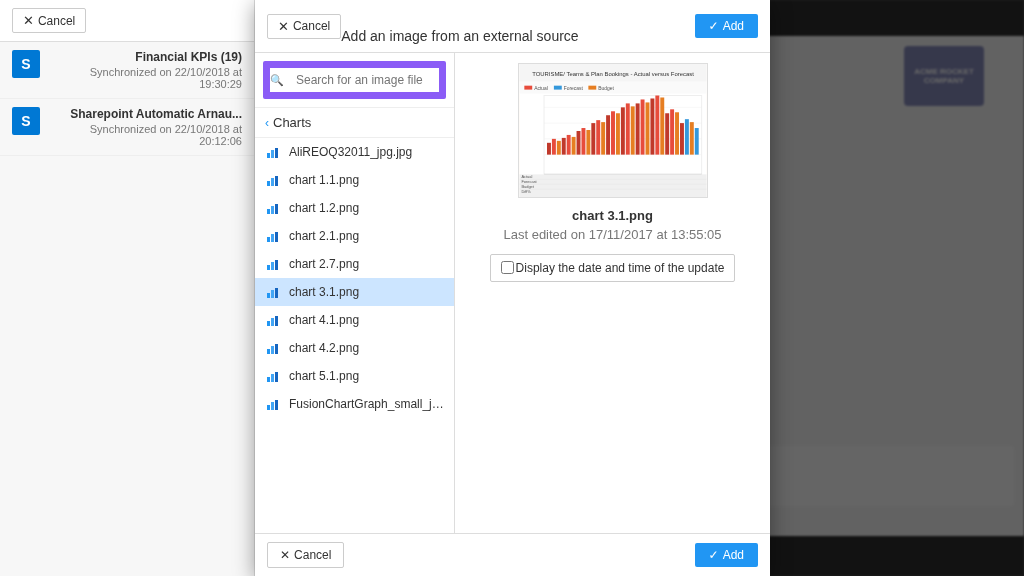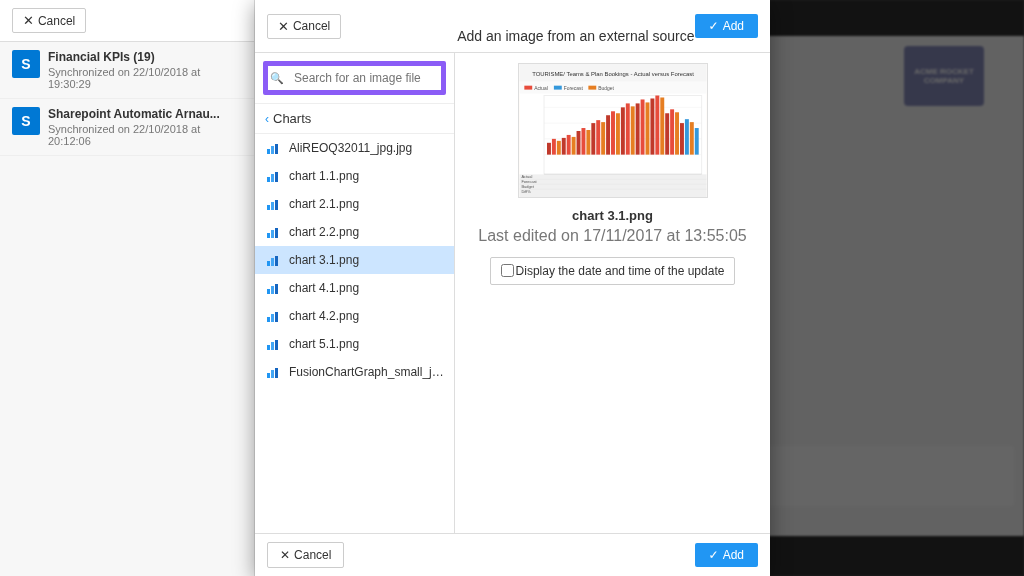--- a/index.html
+++ b/index.html
@@ -49,21 +49,21 @@
 
     
     .modal-header {
       display: flex; align-items: center; justify-content: space-between;
       padding: 8px 12px;
       border-bottom: 1px solid #ddd;
       background: white;
     }
     .modal-title {
       font-size: 14px; color: #333; font-weight: 400;
-      flex: 1; text-align: right; margin-top: 20px;
+      flex: 1; text-align: left; margin-top: 20px;
     }
     .btn-cancel-header {
       display: flex; align-items: center; gap: 4px;
       background: white; border: 1px solid #ccc; padding: 4px 10px;
       cursor: pointer; font-size: 12px; color: #333;
       border-radius: 2px;
     }
     .btn-add-header {
       display: flex; align-items: center; gap: 4px;
       background: #2196F3; border: none; padding: 5px 14px;
@@ -80,21 +80,21 @@
     .file-panel {
       width: 200px; border-right: 1px solid #ddd;
       display: flex; flex-direction: column; overflow: hidden;
     }
     .search-box {
       padding: 8px;
       border-bottom: 1px solid #eee;
     }
     .search-box input {
       width: 100%; padding: 5px 8px 5px 26px;
-      border: 5px solid #8b5cf6; border-radius: 2px; font-size: 12px;
+      border: 7px solid #8b5cf6; border-radius: 2px; font-size: 12px;
       outline: none; color: #333;
     }
     .search-box-wrap {
       position: relative;
     }
     .search-icon-small {
       position: absolute; left: 7px; top: 50%; transform: translateY(-50%);
       color: #999; font-size: 11px;
     }
 
@@ -137,21 +137,21 @@
     .preview-image-wrap {
       width: 100%; max-height: 220px;
       display: flex; align-items: center; justify-content: center;
       overflow: hidden; margin-bottom: 10px;
     }
     .preview-filename {
       font-size: 13px; font-weight: 600; color: #333; margin-bottom: 4px;
       text-align: center;
     }
     .preview-date {
-      font-size: 16px; color: #777; margin-bottom: 12px;
+      font-size: 13px; color: #777; margin-bottom: 12px;
       text-align: center;
     }
     .preview-checkbox-wrap {
       display: flex; align-items: flex-start; gap: 2px;
       border: 1px solid #ccc; padding: 6px 10px; border-radius: 2px;
       font-size: 12px; color: #333; cursor: pointer;
     }
     .preview-checkbox-wrap input[type=checkbox] { cursor: pointer; }
 
     
@@ -164,21 +164,21 @@
     .source-item {
       display: flex; align-items: flex-start; gap: 8px;
       padding: 8px 12px; cursor: pointer;
       border-bottom: 1px solid #eee;
     }
     .source-icon {
       width: 28px; height: 28px; background: #0078d4;
       display: flex; align-items: center; justify-content: center;
       color: white; font-size: 12px; border-radius: 2px; flex-shrink: 0;
     }
-    .source-info { flex: 1; }
+    .source-info { flex: 1; text-align: right; }
     .source-name { font-size: 12px; font-weight: 600; color: #333; }
     .source-sync { font-size: 11px; color: #777; margin-top: 2px; }
 
     
     .modal-footer {
       display: flex; align-items: center; justify-content: space-between;
       padding: 8px 12px; border-top: 1px solid #ddd; background: white;
     }
     .btn-cancel-footer {
       display: flex; align-items: center; gap: 4px;
@@ -319,31 +319,41 @@
             <span class="file-name">chart 1.1.png</span>
           </div>
           <div class="file-item">
             <span class="file-icon">
               <svg width="14" height="14" viewBox="0 0 14 14">
                 <rect x="1" y="8" width="3" height="5" fill="#2196F3"></rect>
                 <rect x="5" y="5" width="3" height="8" fill="#42A5F5"></rect>
                 <rect x="9" y="3" width="3" height="10" fill="#1565C0"></rect>
               </svg>
             </span>
+            <span class="file-name">chart 1.2.png</span>
+          </div>
+          <div class="file-item">
+            <span class="file-icon">
+              <svg width="14" height="14" viewBox="0 0 14 14">
+                <rect x="1" y="8" width="3" height="5" fill="#2196F3"></rect>
+                <rect x="5" y="5" width="3" height="8" fill="#42A5F5"></rect>
+                <rect x="9" y="3" width="3" height="10" fill="#1565C0"></rect>
+              </svg>
+            </span>
             <span class="file-name">chart 2.1.png</span>
           </div>
           <div class="file-item">
             <span class="file-icon">
               <svg width="14" height="14" viewBox="0 0 14 14">
                 <rect x="1" y="8" width="3" height="5" fill="#2196F3"></rect>
                 <rect x="5" y="5" width="3" height="8" fill="#42A5F5"></rect>
                 <rect x="9" y="3" width="3" height="10" fill="#1565C0"></rect>
               </svg>
             </span>
-            <span class="file-name">chart 2.2.png</span>
+            <span class="file-name">chart 2.7.png</span>
           </div>
           <div class="file-item selected">
             <span class="file-icon">
               <svg width="14" height="14" viewBox="0 0 14 14">
                 <rect x="1" y="8" width="3" height="5" fill="#2196F3"></rect>
                 <rect x="5" y="5" width="3" height="8" fill="#42A5F5"></rect>
                 <rect x="9" y="3" width="3" height="10" fill="#1565C0"></rect>
               </svg>
             </span>
             <span class="file-name">chart 3.1.png</span>

